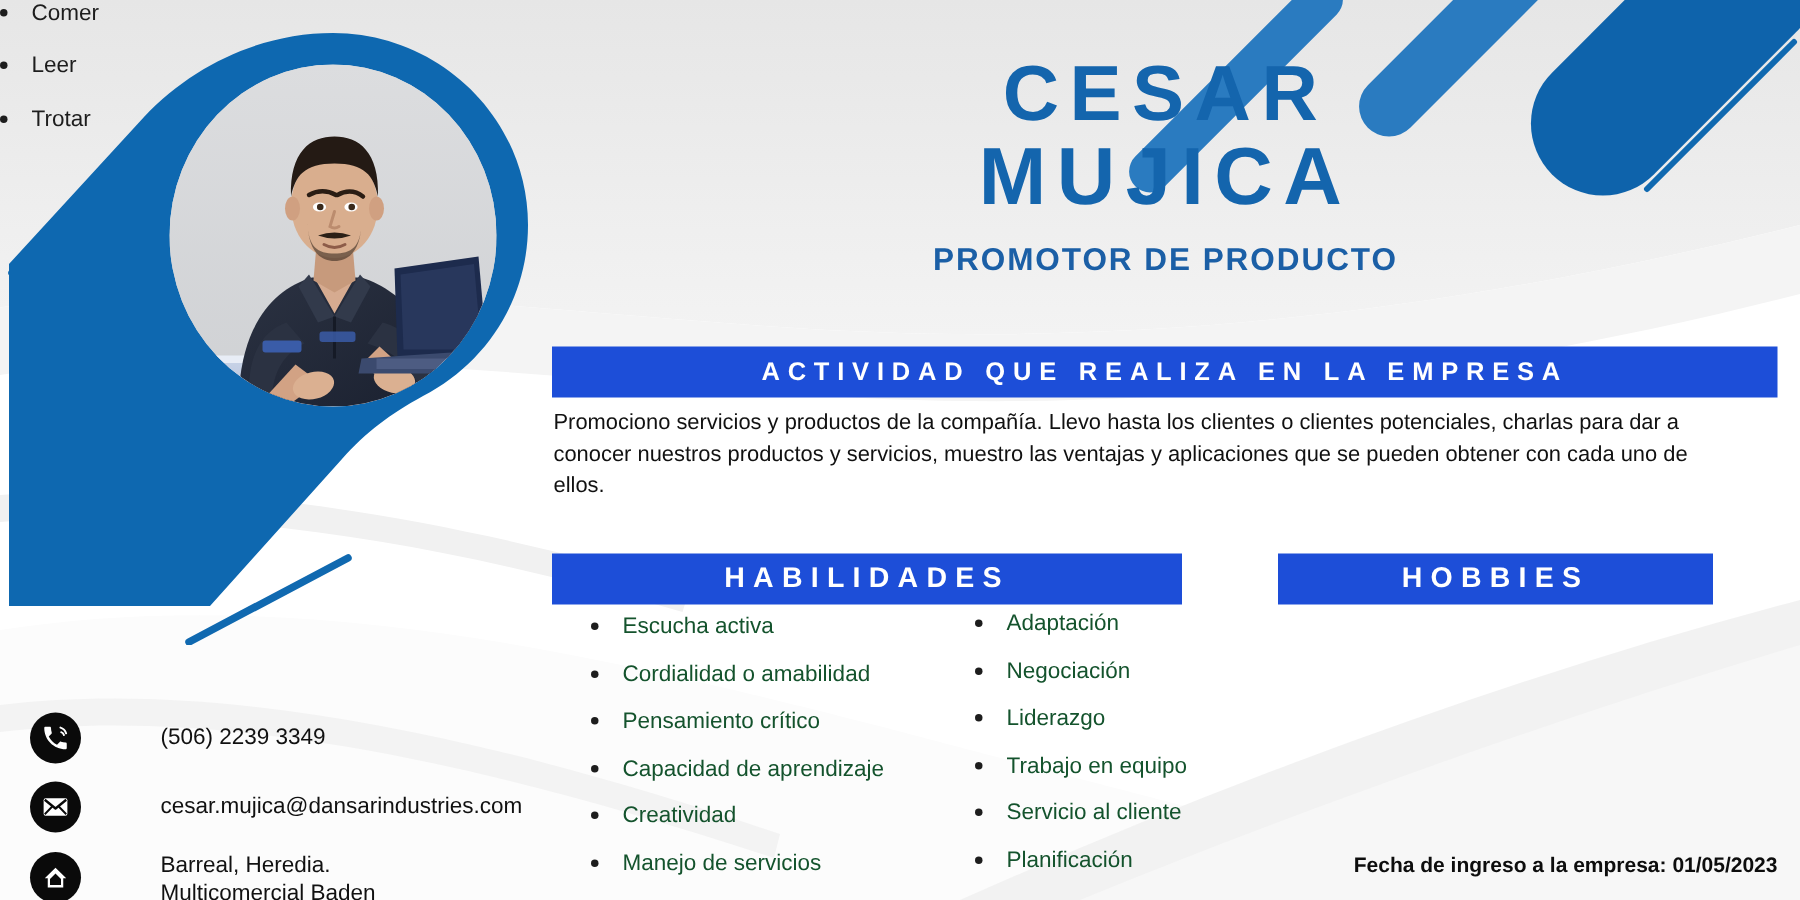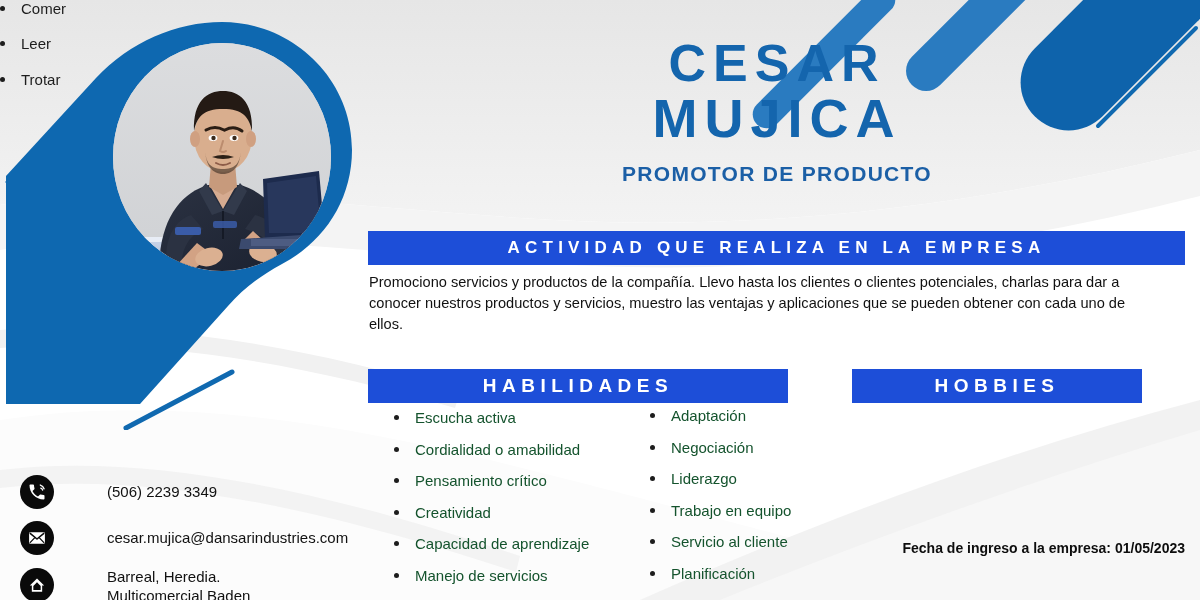--- a/index.html
+++ b/index.html
@@ -100,21 +100,21 @@
     background:#0a0a0a;
     display:flex; align-items:center; justify-content:center;
     margin-right:13px;
   }
   .cicon svg { display:block; }
   .ctext { font-size:15px; color:#111; line-height:1.28; }
   .contact-row.addr .cicon { margin-top:1px; }
 
   
   #fecha {
-    position:absolute; left:0; top:540px; width:1185px;
+    position:absolute; left:0; top:568px; width:1185px;
     text-align:right;
     font-size:14px; font-weight:bold; color:#0d0d0d;
   }
 </style>
 </head>
 <body>
 
 <div id="card">
 
   <svg class="bg-svg" viewBox="0 0 1200 600" preserveAspectRatio="none">
@@ -267,22 +267,22 @@
 
   <div class="bar" id="bar-actividad">ACTIVIDAD QUE REALIZA EN LA EMPRESA</div>
   <div id="actividad-text">Promociono servicios y productos de la compañía.  Llevo hasta los clientes o clientes potenciales, charlas para dar a conocer nuestros productos y servicios, muestro las ventajas y aplicaciones que se pueden obtener con cada uno de ellos.</div>
 
   <div class="bar" id="bar-habilidades">HABILIDADES</div>
 
   <div class="skill-col" id="skills-col-1">
     <div class="bullet-item">Escucha activa</div>
     <div class="bullet-item">Cordialidad o amabilidad</div>
     <div class="bullet-item">Pensamiento crítico</div>
+    <div class="bullet-item">Capacidad de aprendizaje</div>
     <div class="bullet-item">Creatividad</div>
-    <div class="bullet-item">Capacidad de aprendizaje</div>
     <div class="bullet-item">Manejo de servicios</div>
   </div>
 
   <div class="skill-col" id="skills-col-2">
     <div class="bullet-item">Adaptación</div>
     <div class="bullet-item">Negociación</div>
     <div class="bullet-item">Liderazgo</div>
     <div class="bullet-item">Trabajo en equipo</div>
     <div class="bullet-item">Servicio al cliente</div>
     <div class="bullet-item"> Planificación</div>

